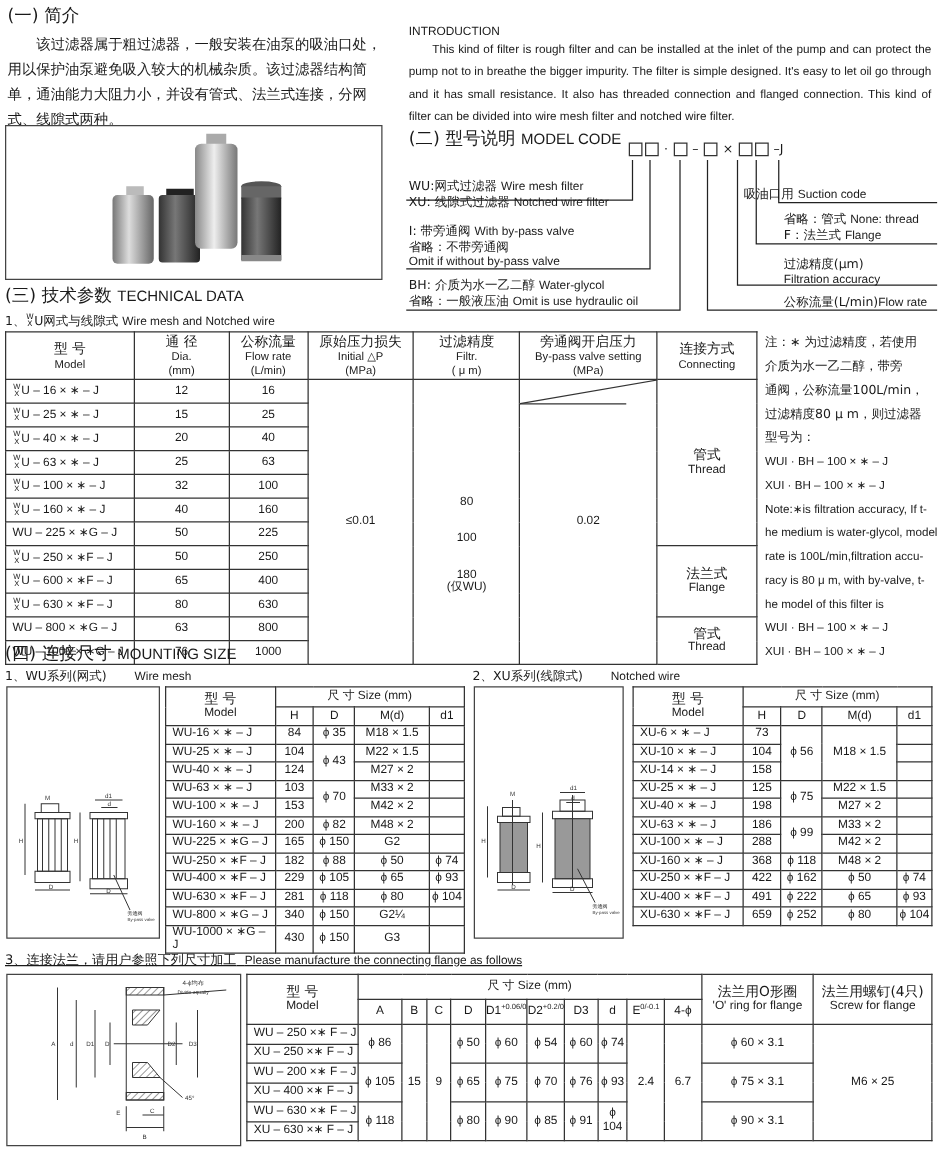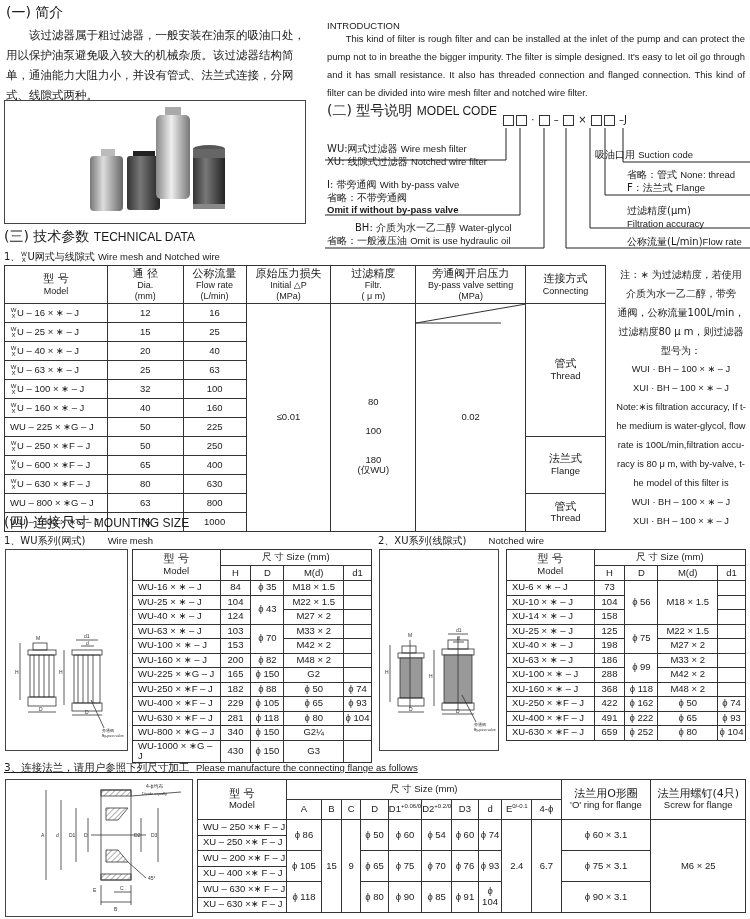--- a/index.html
+++ b/index.html
@@ -98,22 +98,22 @@
     <polyline points="270,8 270,108 430,108"></polyline>
     <polyline points="285,8 285,75 430,75"></polyline>
     <polyline points="303,8 303,42 430,42"></polyline>
   </g>
 </svg>
 
 <div class="mc-label" style="left:327px;top:142px;"><span>WU:网式过滤器</span> <span class="en">Wire mesh filter</span></div>
 <div class="mc-label" style="left:327px;top:155px;"><span>XU: 线隙式过滤器</span> <span class="en">Notched wire filter</span></div>
 <div class="mc-label" style="left:327px;top:178px;"><span>I: 带旁通阀</span> <span class="en">With by-pass valve</span></div>
 <div class="mc-label" style="left:327px;top:191px;"><span>省略：不带旁通阀</span></div>
-<div class="mc-label" style="left:327px;top:204px;font-weight:bold;"><span class="en">Omit if without by-pass valve</span></div>
-<div class="mc-label" style="left:327px;top:221px;margin-left:28px;"><span>BH: 介质为水一乙二醇</span> <span class="en">Water-glycol</span></div>
+<div class="mc-label" style="left:327px;top:204px;"><span class="en">Omit if without by-pass valve</span></div>
+<div class="mc-label" style="left:327px;top:221px;"><span>BH: 介质为水一乙二醇</span> <span class="en">Water-glycol</span></div>
 <div class="mc-label" style="left:327px;top:234px;"><span>省略：一般液压油</span> <span class="en">Omit is use hydraulic oil</span></div>
 
 <div class="mc-label" style="left:595px;top:148px;"><span>吸油口用</span> <span class="en">Suction code</span></div>
 <div class="mc-label" style="left:627px;top:168px;"><span>省略：管式</span> <span class="en">None: thread</span></div>
 <div class="mc-label" style="left:627px;top:181px;"><span>F：法兰式</span> <span class="en">Flange</span></div>
 <div class="mc-label" style="left:627px;top:204px;"><span>过滤精度(μm)</span><br><span class="en">Filtration accuracy</span></div>
 <div class="mc-label" style="left:627px;top:235px;"><span>公称流量(L/min)</span><span class="en">Flow rate</span></div>
 
 <div class="abs h-sec" style="left:4px;top:228px;">
   <span>(三) 技术参数</span>
@@ -252,33 +252,33 @@
         </td>
       </tr>
       <tr style="height:19px">
         <td class="l"><span>WU – 1000 × ∗G – J</span></td>
         <td>76</td>
         <td>1000</td>
       </tr>
     </tbody>
 </table>
 
-<div class="abs note" style="left:612px;top:265px;width:138px;text-align:center;">
+<div class="abs note" style="left:612px;top:265px;width:138px;">
   <div>
     <div>注：∗ 为过滤精度，若使用</div>
     <div>介质为水一乙二醇，带旁</div>
     <div>通阀，公称流量100L/min，</div>
     <div>过滤精度80 μ m，则过滤器</div>
     <div>型号为：</div>
   </div>
   <div class="en">WUI · BH – 100 × ∗ – J</div>
   <div class="en">XUI · BH – 100 × ∗ – J</div>
   <div class="en">
     <div>Note:∗is filtration accuracy, If t-</div>
-    <div>he medium is water-glycol, flow</div>
+    <div>he medium is water-glycol, model</div>
     <div>rate is 100L/min,filtration accu-</div>
     <div>racy is 80 μ m, with by-valve, t-</div>
     <div>he model of this filter is</div>
   </div>
   <div class="en">WUI · BH – 100 × ∗ – J</div>
   <div class="en">XUI · BH – 100 × ∗ – J</div>
 </div>
 
 <div class="abs h-sec" style="left:4px;top:514px;">
   <span>(四) 连接尺寸</span>

